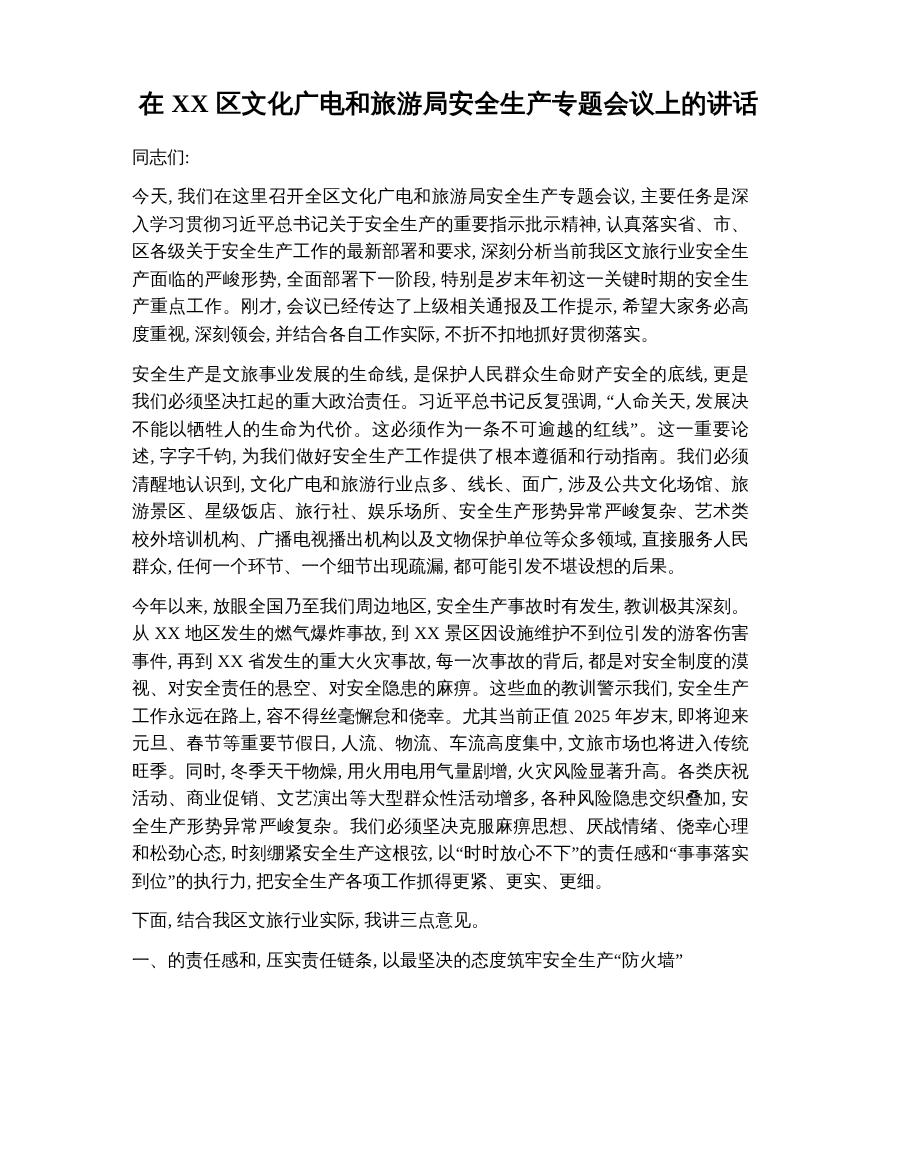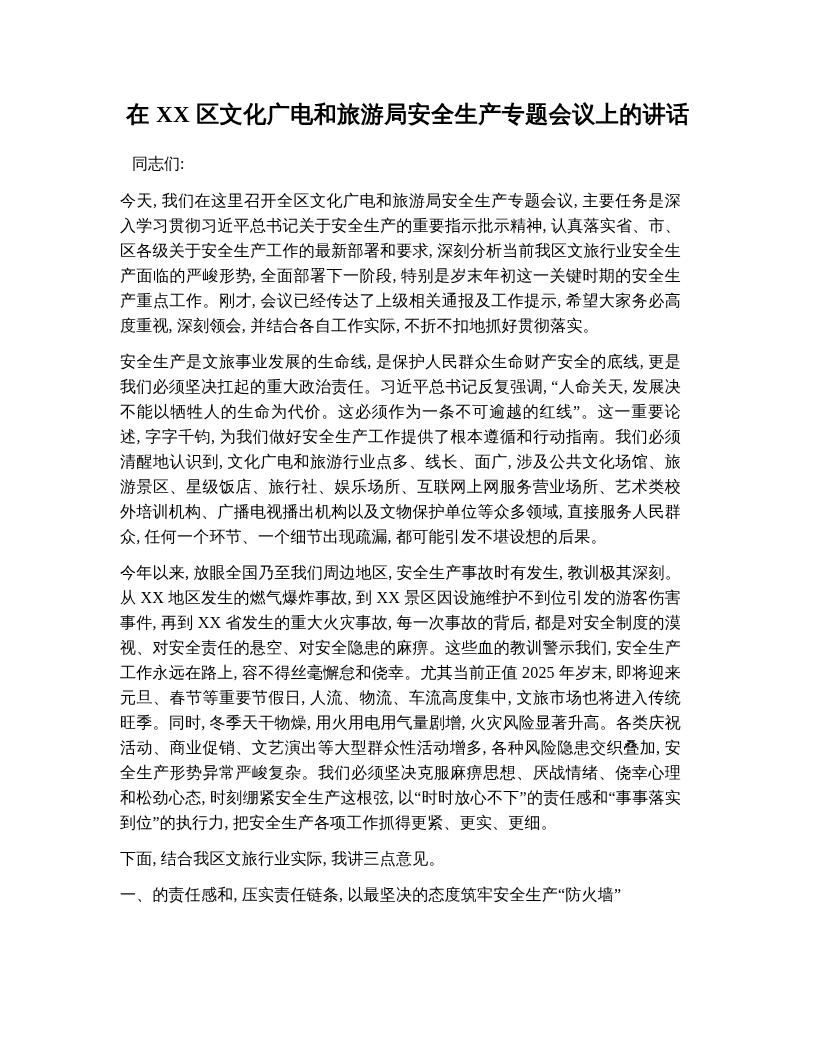--- a/index.html
+++ b/index.html
@@ -11,36 +11,36 @@
     width: 816px;
     height: 1056px;
     overflow: hidden;
     font-family: "Liberation Serif", "DejaVu Serif", serif;
     color: #000000;
   }
   .page {
     box-sizing: border-box;
     width: 816px;
     height: 1056px;
-    padding: 94px 120px 40px 120px;
+    padding: 74px 120px 40px 120px;
     background: #ffffff;
   }
   .doc-title {
     margin: 0 0 16px 0;
     font-size: 23px;
     font-weight: bold;
     line-height: 41px;
     text-align: center;
     letter-spacing: 0.5px;
   }
   .title-line {
     display: block;
   }
   .salutation {
-    margin: 12px;
+    margin: 0;
     font-size: 16px;
     line-height: 25px;
   }
   .body-para {
     margin: 11px 15px 0 0;
     font-size: 16px;
     line-height: 25px;
     text-align: justify;
     text-align-last: left;
     letter-spacing: 0.2px;
@@ -55,21 +55,21 @@
 <div class="page">
 
   <h1 class="doc-title">
     <span class="title-line">在 XX 区文化广电和旅游局安全生产专题会议上的讲话</span>
   </h1>
 
   <p class="salutation">同志们:</p>
 
   <p class="body-para">今天, 我们在这里召开全区文化广电和旅游局安全生产专题会议, 主要任务是深入学习贯彻习近平总书记关于安全生产的重要指示批示精神, 认真落实省、市、区各级关于安全生产工作的最新部署和要求, 深刻分析当前我区文旅行业安全生产面临的严峻形势, 全面部署下一阶段, 特别是岁末年初这一关键时期的安全生产重点工作。刚才, 会议已经传达了上级相关通报及工作提示, 希望大家务必高度重视, 深刻领会, 并结合各自工作实际, 不折不扣地抓好贯彻落实。</p>
 
-  <p class="body-para">安全生产是文旅事业发展的生命线, 是保护人民群众生命财产安全的底线, 更是我们必须坚决扛起的重大政治责任。习近平总书记反复强调, “人命关天, 发展决不能以牺牲人的生命为代价。这必须作为一条不可逾越的红线”。这一重要论述, 字字千钧, 为我们做好安全生产工作提供了根本遵循和行动指南。我们必须清醒地认识到, 文化广电和旅游行业点多、线长、面广, 涉及公共文化场馆、旅游景区、星级饭店、旅行社、娱乐场所、互联网上网服务营业场所、艺术类校外培训机构、广播电视播出机构以及文物保护单位等众多领域, 直接服务人民群众, 任何一个环节、一个细节出现疏漏, 都可能引发不堪设想的后果。</p>
+  <p class="body-para">安全生产是文旅事业发展的生命线, 是保护人民群众生命财产安全的底线, 更是我们必须坚决扛起的重大政治责任。习近平总书记反复强调, “人命关天, 发展决不能以牺牲人的生命为代价。这必须作为一条不可逾越的红线”。这一重要论述, 字字千钧, 为我们做好安全生产工作提供了根本遵循和行动指南。我们必须清醒地认识到, 文化广电和旅游行业点多、线长、面广, 涉及公共文化场馆、旅游景区、星级饭店、旅行社、娱乐场所、安全生产形势异常严峻复杂、艺术类校外培训机构、广播电视播出机构以及文物保护单位等众多领域, 直接服务人民群众, 任何一个环节、一个细节出现疏漏, 都可能引发不堪设想的后果。</p>
 
   <p class="body-para">今年以来, 放眼全国乃至我们周边地区, 安全生产事故时有发生, 教训极其深刻。从 XX 地区发生的燃气爆炸事故, 到 XX 景区因设施维护不到位引发的游客伤害事件, 再到 XX 省发生的重大火灾事故, 每一次事故的背后, 都是对安全制度的漠视、对安全责任的悬空、对安全隐患的麻痹。这些血的教训警示我们, 安全生产工作永远在路上, 容不得丝毫懈怠和侥幸。尤其当前正值 2025 年岁末, 即将迎来元旦、春节等重要节假日, 人流、物流、车流高度集中, 文旅市场也将进入传统旺季。同时, 冬季天干物燥, 用火用电用气量剧增, 火灾风险显著升高。各类庆祝活动、商业促销、文艺演出等大型群众性活动增多, 各种风险隐患交织叠加, 安全生产形势异常严峻复杂。我们必须坚决克服麻痹思想、厌战情绪、侥幸心理和松劲心态, 时刻绷紧安全生产这根弦, 以“时时放心不下”的责任感和“事事落实到位”的执行力, 把安全生产各项工作抓得更紧、更实、更细。</p>
 
   <p class="body-para plain">下面, 结合我区文旅行业实际, 我讲三点意见。</p>
 
   <p class="body-para plain">一、的责任感和, 压实责任链条, 以最坚决的态度筑牢安全生产“防火墙”</p>
 
 </div>
 
 </body></html>

